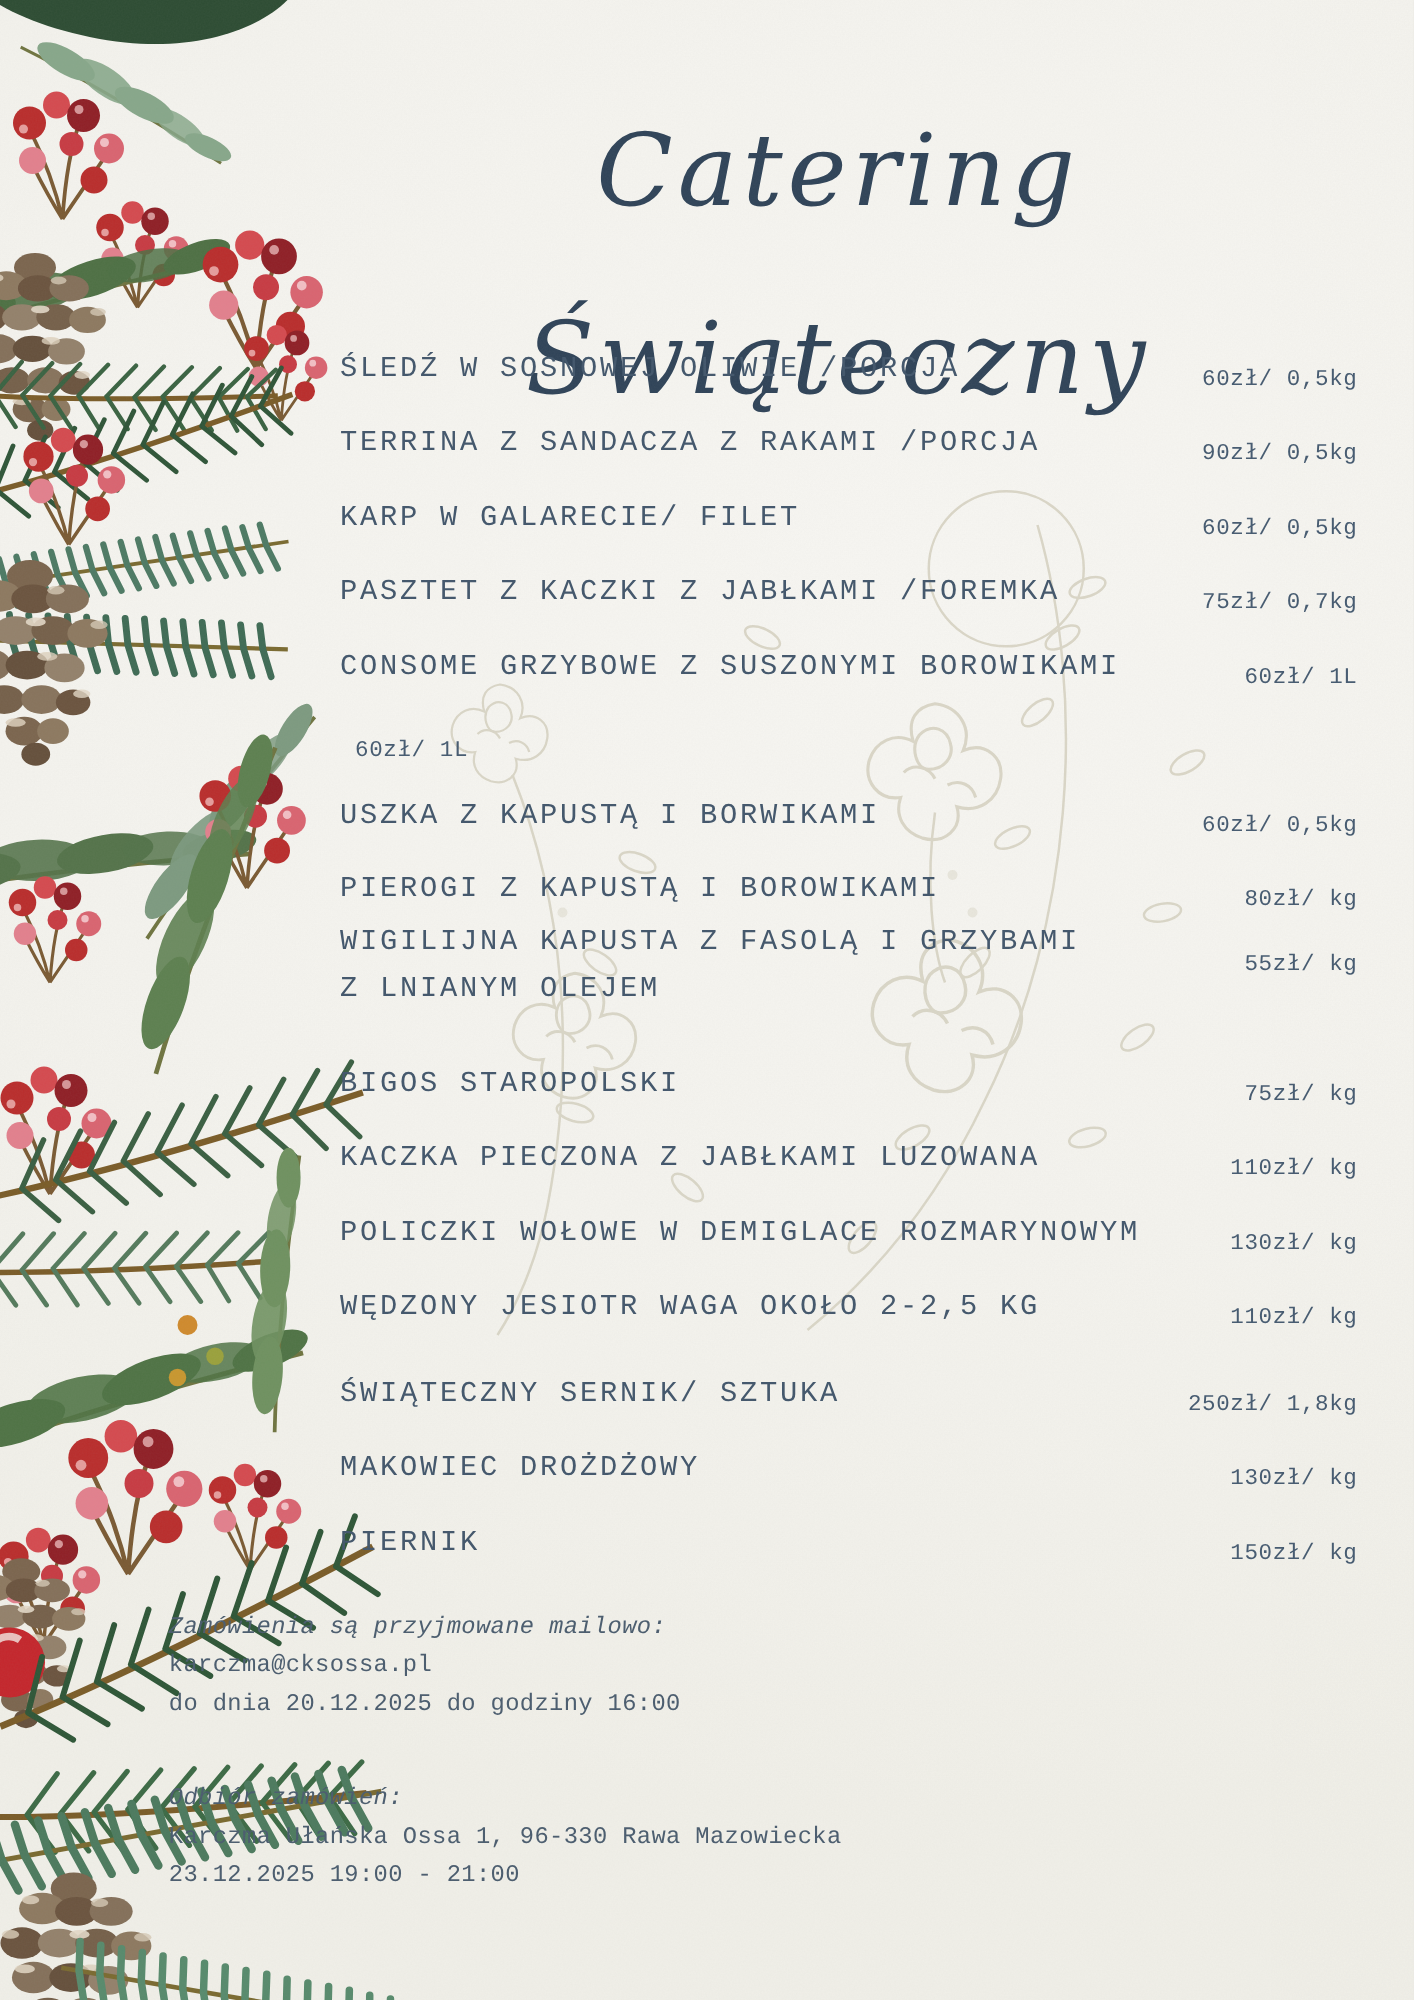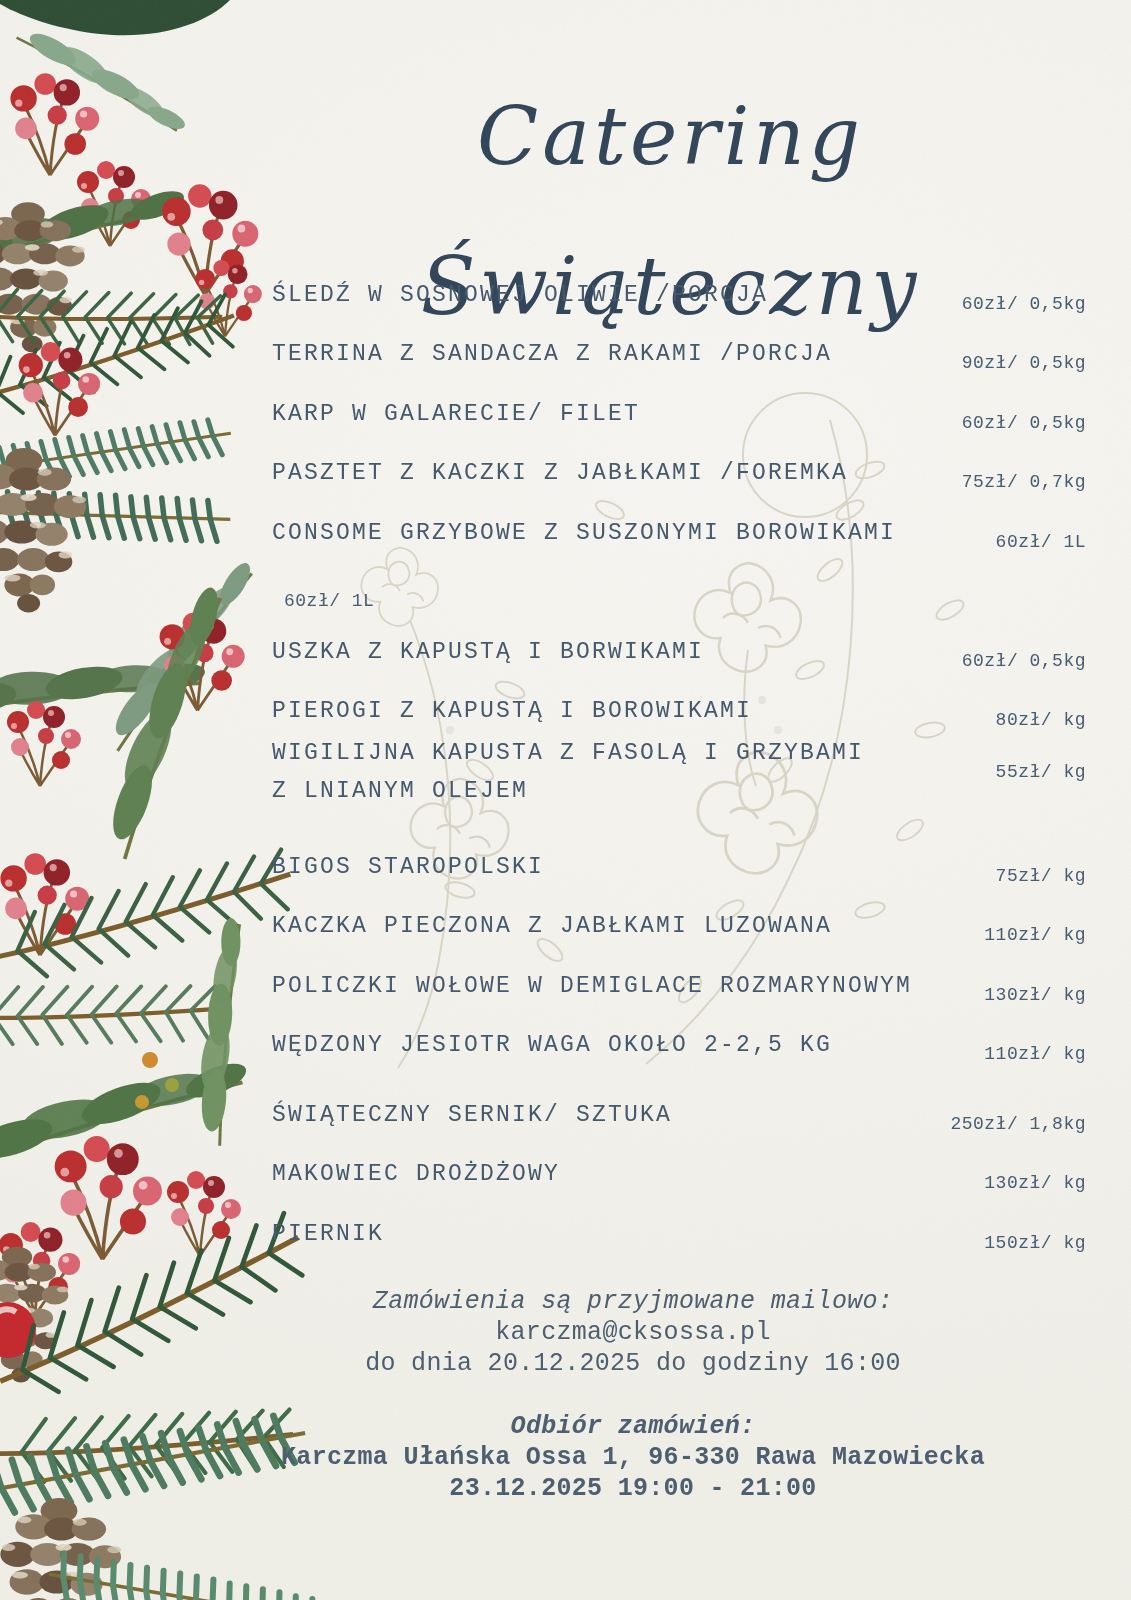--- a/index.html
+++ b/index.html
@@ -30,24 +30,24 @@
     font-size:23px; letter-spacing:2.2px; white-space:pre-line; line-height:38px;
   }
   .row .price {
     font-size:18px; letter-spacing:0.5px; color:#455a70; flex:none; padding-left:12px;
   }
   .row.tall { height:96px; align-items:center; padding-bottom:12px; }
   .row.gap-after { margin-bottom:10px; }
 
   .footer {
     position:absolute; left:135px; right:0; top:1286px; z-index:3;
-    text-align:center; color:#4a5c6e; font-size:25px; line-height:31px; letter-spacing:0.3px;
+    text-align:left; color:#4a5c6e; font-size:19px; line-height:31px; letter-spacing:0.3px;
   }
   .footer .italic { font-style:italic; }
-  .footer .pickup { margin-top:32px;font-weight:bold; }
+  .footer .pickup { margin-top:44px; }
 </style>
 </head>
 <body>
 
 <div class="page">
 
   <svg class="watermark" width="760" height="820" viewBox="0 0 760 820" style="color:#d7d3c3; opacity:.9;">
     <defs>
       <g id="wmBloom" fill="none" stroke="currentColor" stroke-width="2">
         <path d="M0,-36 C16,-34 24,-20 18,-6 C32,-12 44,-2 42,12 C40,26 28,34 14,30 C18,44 6,54 -8,50 C-20,46 -26,36 -22,24 C-36,26 -46,14 -42,0 C-38,-12 -26,-18 -14,-12 C-18,-26 -12,-34 0,-36 Z"></path>

